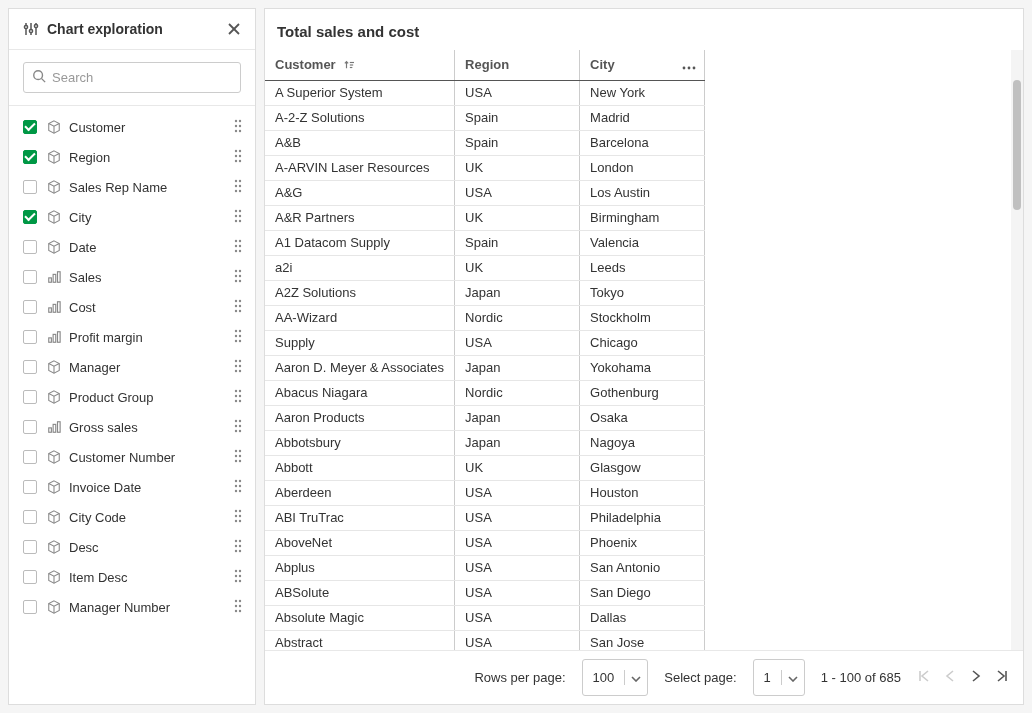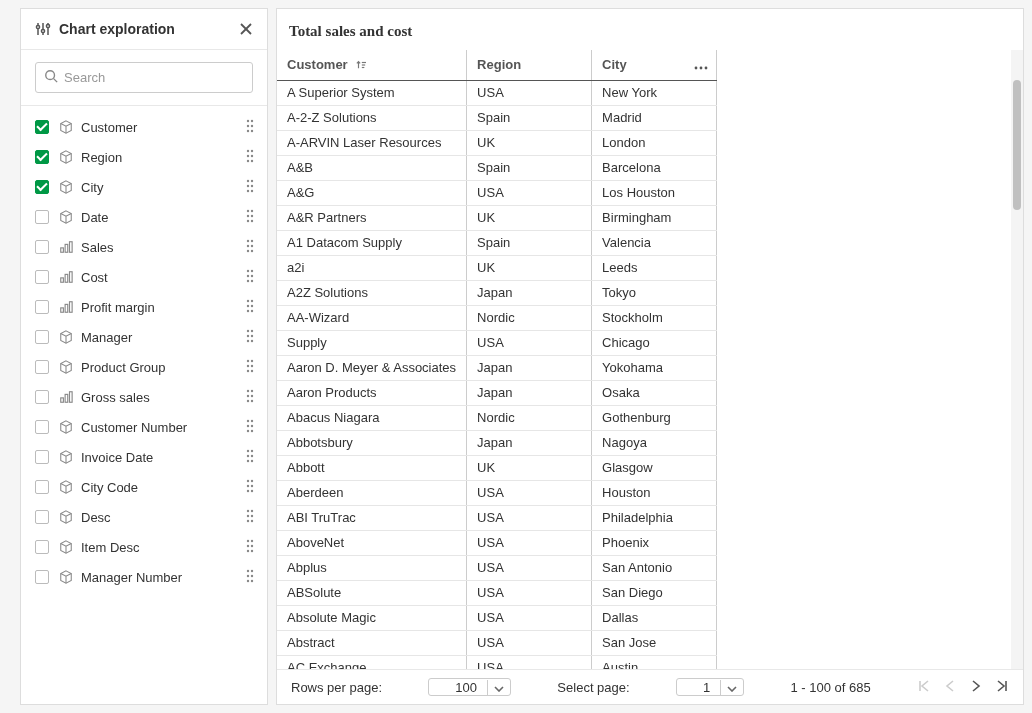--- a/index.html
+++ b/index.html
@@ -11,21 +11,21 @@
     width: 1032px;
     height: 713px;
     overflow: hidden;
     display: flex;
   }
   
   .sidebar {
     width: 248px;
     background: #fff;
     border: 1px solid #ddd;
-    margin: 8px 4px 8px 20px;
+    margin: 8px 4px 8px 8px;
     display: flex;
     flex-direction: column;
   }
   .sidebar-header {
     display: flex;
     align-items: center;
     padding: 12px 14px;
     border-bottom: 1px solid #e8e8e8;
   }
   .sidebar-header .title {
@@ -127,21 +127,20 @@
     margin: 8px 8px 8px 4px;
     display: flex;
     flex-direction: column;
     position: relative;
   }
   .chart-title {
     font-size: 15px;
     font-weight: 700;
     padding: 14px 12px 10px 12px;
     color: #333;
-    font-family: Liberation Serif, serif;
   }
   .table-wrap {
     flex: 1;
     overflow: hidden;
     display: flex;
   }
   .table-scroll {
     overflow-y: auto;
     flex-shrink: 0;
   }
@@ -205,36 +204,35 @@
     left: 2px; right: 2px;
     top: 30px;
     height: 130px;
     background: #c0c0c0;
     border-radius: 4px;
   }
   
   .footer {
     display: flex;
     align-items: center;
-    justify-content: space-between;
+    justify-content: flex-end;
     gap: 16px;
     padding: 8px 14px;
     border-top: 1px solid #e8e8e8;
     font-size: 13px;
     color: #333;
   }
   .footer .label { color: #333; }
   .select-like {
     display: inline-flex;
     align-items: center;
     border: 1px solid #ccc;
     border-radius: 3px;
-    height: 18px;
+    height: 37px;
     cursor: pointer;
-    padding-left: 16px;
   }
   .select-like .val {
     padding: 0 10px;
   }
   .select-like .chev {
     border-left: 1px solid #ccc;
     padding: 0 6px;
     color: #666;
   }
   .pager {
@@ -318,20 +316,39 @@
         <span class="drag-handle"><svg width="10" height="16" viewBox="0 0 10 16" fill="currentColor">
             <circle cx="3" cy="3" r="1.2"></circle>
             <circle cx="7" cy="3" r="1.2"></circle>
             <circle cx="3" cy="8" r="1.2"></circle>
             <circle cx="7" cy="8" r="1.2"></circle>
             <circle cx="3" cy="13" r="1.2"></circle>
             <circle cx="7" cy="13" r="1.2"></circle>
           </svg></span>
       </div>
       <div class="field-row">
+        <span class="checkbox"></span>
+        <span class="field-icon">
+          <svg width="14" height="14" viewBox="0 0 16 16" fill="none" stroke="currentColor" stroke-width="1.2">
+            <path d="M8 1 L14 4 L14 12 L8 15 L2 12 L2 4 Z"></path>
+            <path d="M2 4 L8 7 L14 4"></path>
+            <path d="M8 7 L8 15"></path>
+          </svg>
+        </span>
+        <span class="field-label">Sales Rep Name</span>
+        <span class="drag-handle"><svg width="10" height="16" viewBox="0 0 10 16" fill="currentColor">
+            <circle cx="3" cy="3" r="1.2"></circle>
+            <circle cx="7" cy="3" r="1.2"></circle>
+            <circle cx="3" cy="8" r="1.2"></circle>
+            <circle cx="7" cy="8" r="1.2"></circle>
+            <circle cx="3" cy="13" r="1.2"></circle>
+            <circle cx="7" cy="13" r="1.2"></circle>
+          </svg></span>
+      </div>
+      <div class="field-row">
         <span class="checkbox checked"></span>
         <span class="field-icon">
           <svg width="14" height="14" viewBox="0 0 16 16" fill="none" stroke="currentColor" stroke-width="1.2">
             <path d="M8 1 L14 4 L14 12 L8 15 L2 12 L2 4 Z"></path>
             <path d="M2 4 L8 7 L14 4"></path>
             <path d="M8 7 L8 15"></path>
           </svg>
         </span>
         <span class="field-label">City</span>
         <span class="drag-handle"><svg width="10" height="16" viewBox="0 0 10 16" fill="currentColor">
@@ -631,33 +648,33 @@
               <td class="col-customer">A Superior System</td>
               <td class="col-region">USA</td>
               <td class="col-city">New York</td>
             </tr>
             <tr>
               <td class="col-customer">A-2-Z Solutions</td>
               <td class="col-region">Spain</td>
               <td class="col-city">Madrid</td>
             </tr>
             <tr>
+              <td class="col-customer">A&amp;B</td>
+              <td class="col-region">Spain</td>
+              <td class="col-city">Barcelona</td>
+            </tr>
+            <tr>
               <td class="col-customer">A-ARVIN Laser Resources</td>
               <td class="col-region">UK</td>
               <td class="col-city">London</td>
             </tr>
             <tr>
-              <td class="col-customer">A&amp;B</td>
-              <td class="col-region">Spain</td>
-              <td class="col-city">Barcelona</td>
-            </tr>
-            <tr>
               <td class="col-customer">A&amp;G</td>
               <td class="col-region">USA</td>
-              <td class="col-city">Los Houston</td>
+              <td class="col-city">Los Austin</td>
             </tr>
             <tr>
               <td class="col-customer">A&amp;R Partners</td>
               <td class="col-region">UK</td>
               <td class="col-city">Birmingham</td>
             </tr>
             <tr>
               <td class="col-customer">A1 Datacom Supply</td>
               <td class="col-region">Spain</td>
               <td class="col-city">Valencia</td>
@@ -681,28 +698,28 @@
               <td class="col-customer">Supply</td>
               <td class="col-region">USA</td>
               <td class="col-city">Chicago</td>
             </tr>
             <tr>
               <td class="col-customer">Aaron D. Meyer &amp; Associates</td>
               <td class="col-region">Japan</td>
               <td class="col-city">Yokohama</td>
             </tr>
             <tr>
+              <td class="col-customer">Abacus Niagara</td>
+              <td class="col-region">Nordic</td>
+              <td class="col-city">Gothenburg</td>
+            </tr>
+            <tr>
               <td class="col-customer">Aaron Products</td>
               <td class="col-region">Japan</td>
               <td class="col-city">Osaka</td>
-            </tr>
-            <tr>
-              <td class="col-customer">Abacus Niagara</td>
-              <td class="col-region">Nordic</td>
-              <td class="col-city">Gothenburg</td>
             </tr>
             <tr>
               <td class="col-customer">Abbotsbury</td>
               <td class="col-region">Japan</td>
               <td class="col-city">Nagoya</td>
             </tr>
             <tr>
               <td class="col-customer">Abbott</td>
               <td class="col-region">UK</td>
               <td class="col-city">Glasgow</td>

